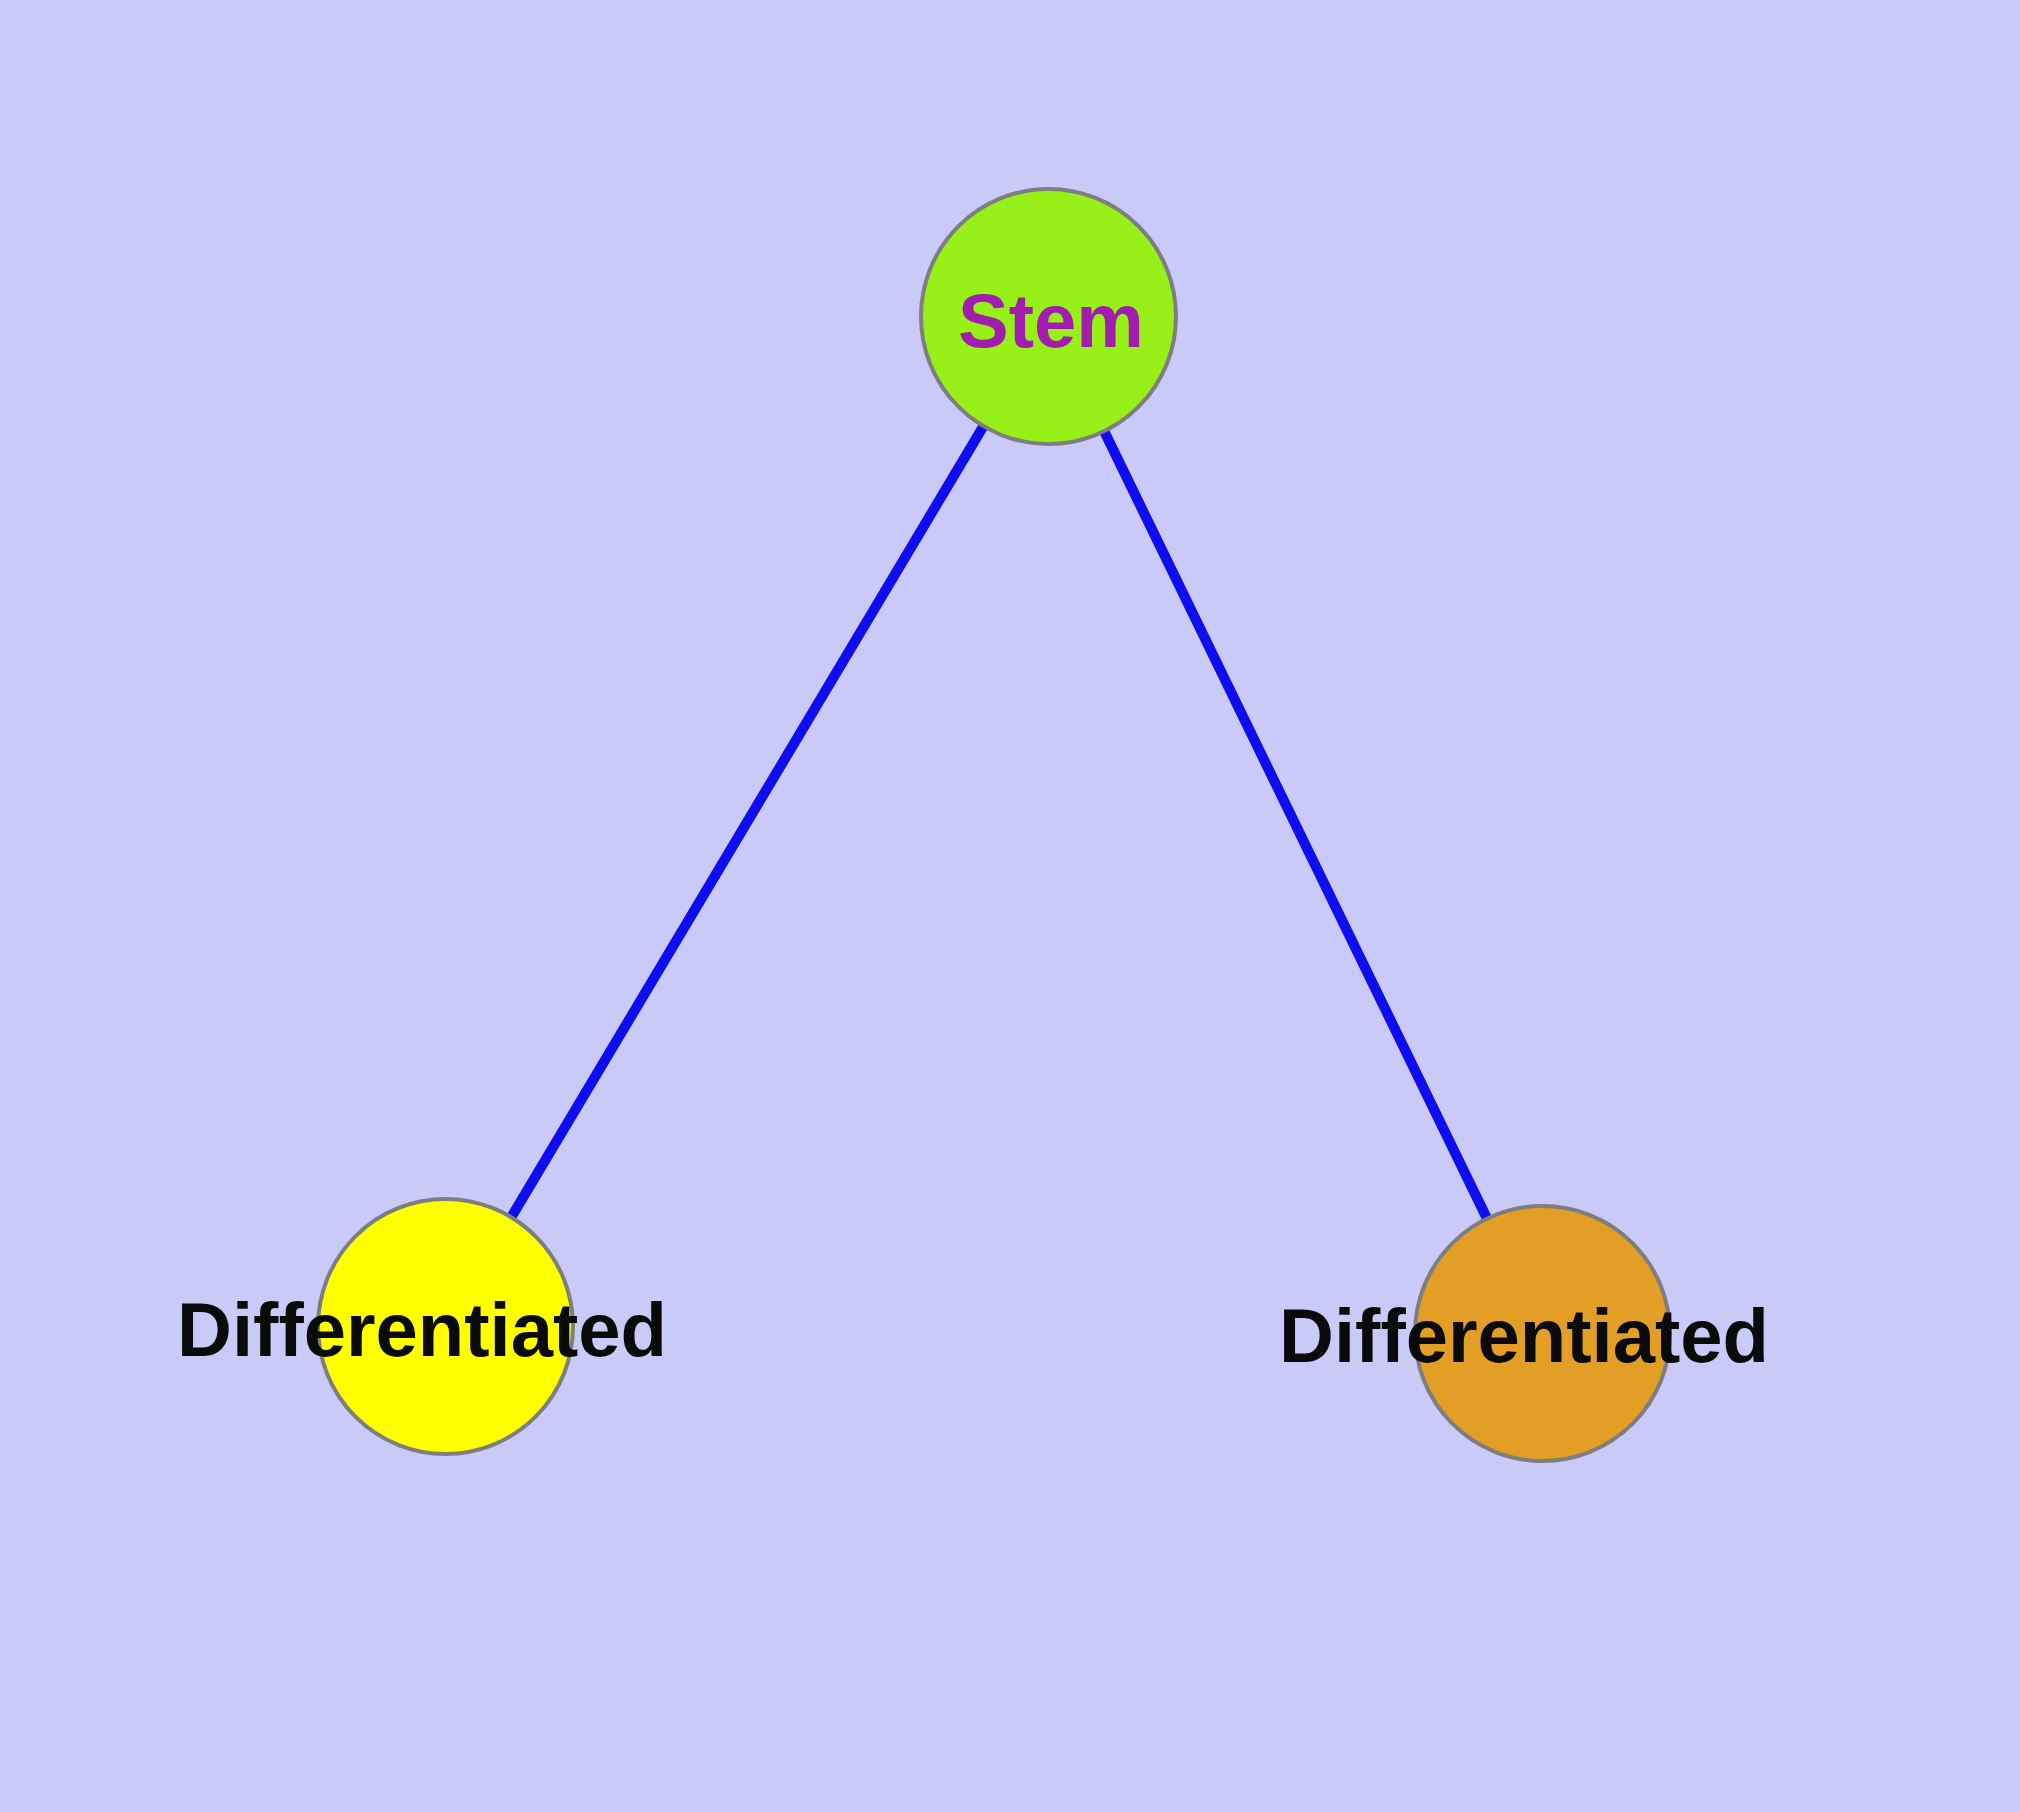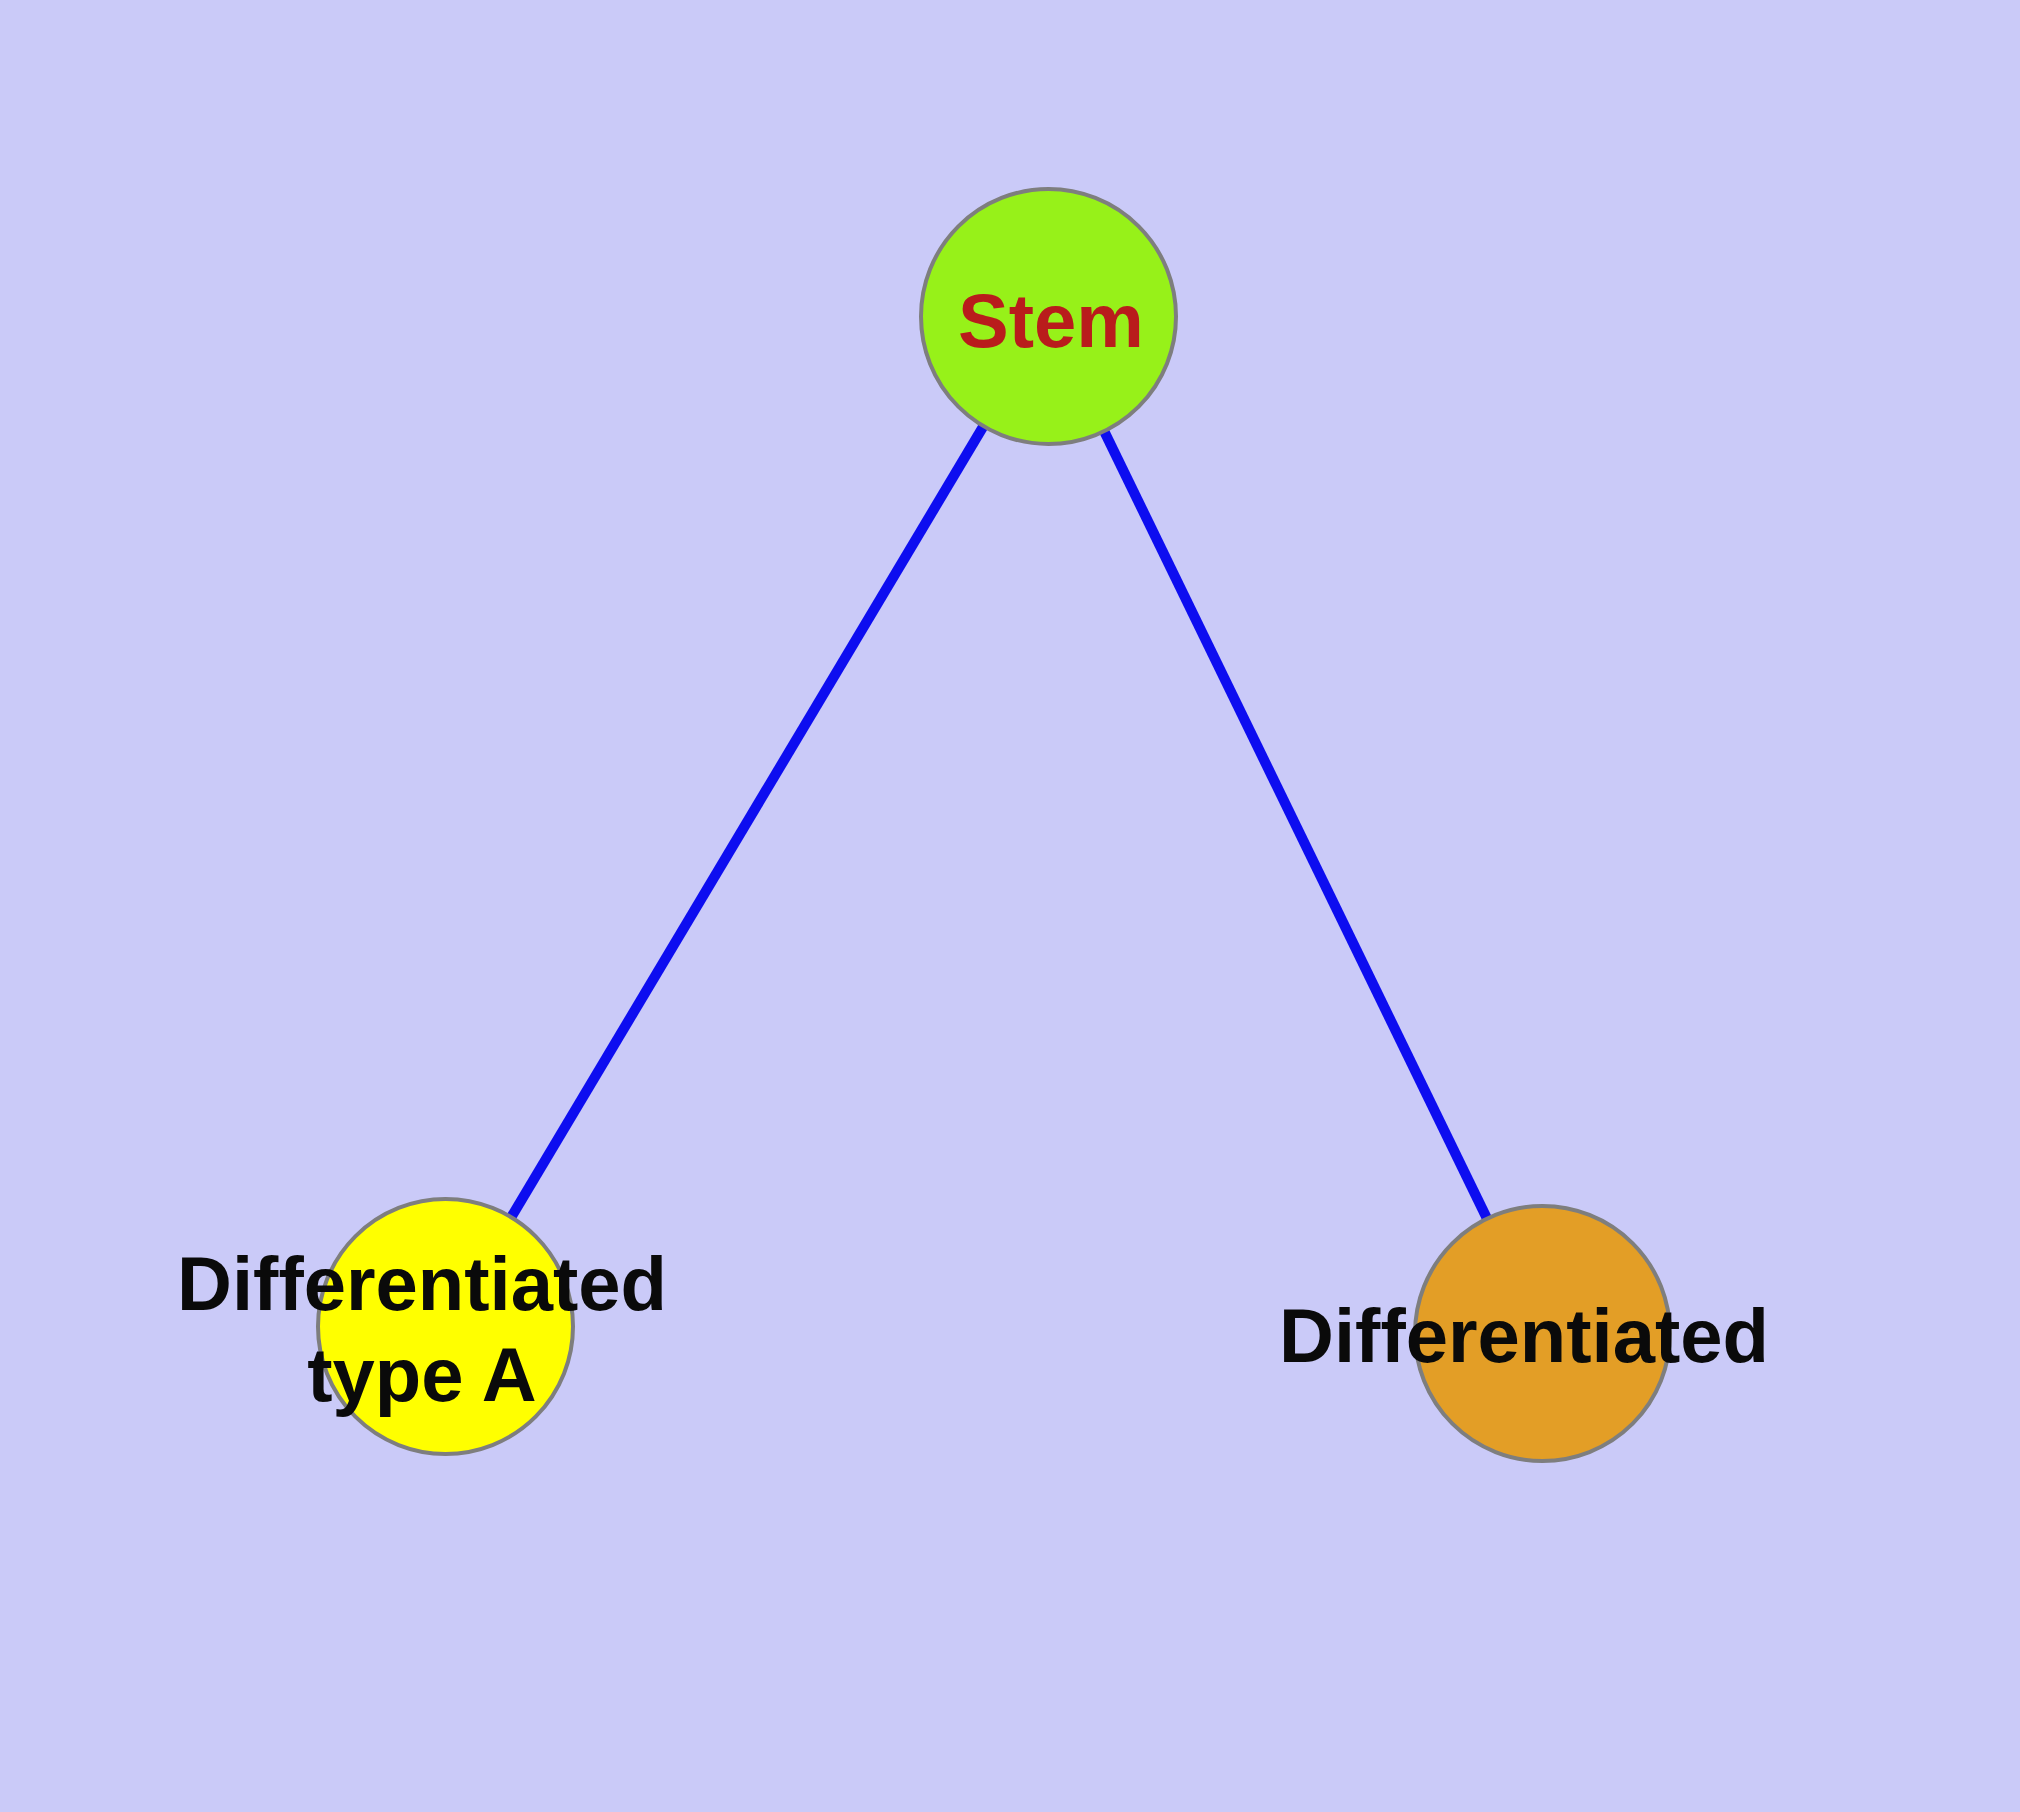--- a/index.html
+++ b/index.html
@@ -61,25 +61,24 @@
     <line x1="1237" y1="374" x2="526" y2="1565" style="stroke: rgb(13, 13, 240);"></line>
     <line x1="1237" y1="374" x2="1820" y2="1573" style="stroke: rgb(13, 13, 240);"></line>
   </svg>
 
   <div class="node node-stem" style="background-color: rgb(151, 241, 25); border-color: rgb(126, 126, 126);"></div>
 
   <div class="node node-typeA" style="background-color: rgb(255, 255, 0); border-color: rgb(126, 126, 126);"></div>
 
   <div class="node node-typeB" style="background-color: rgb(227, 158, 38); border-color: rgb(126, 126, 126);"></div>
 
-  <div class="node-label label-stem" style="color: #b91c1c;">Stem</div>
+  <div class="node-label label-stem" style="color: #a21caf;">Stem</div>
 
   <div class="node-label label-typeA" style="color: rgb(10, 10, 10);">
     <div>Differentiated</div>
-    <div>type A</div>
   </div>
 
   <div class="node-label label-typeB" style="color: rgb(10, 10, 10);">
     <div>Differentiated</div>
   </div>
 
 </div>
 
 
 </body></html>

